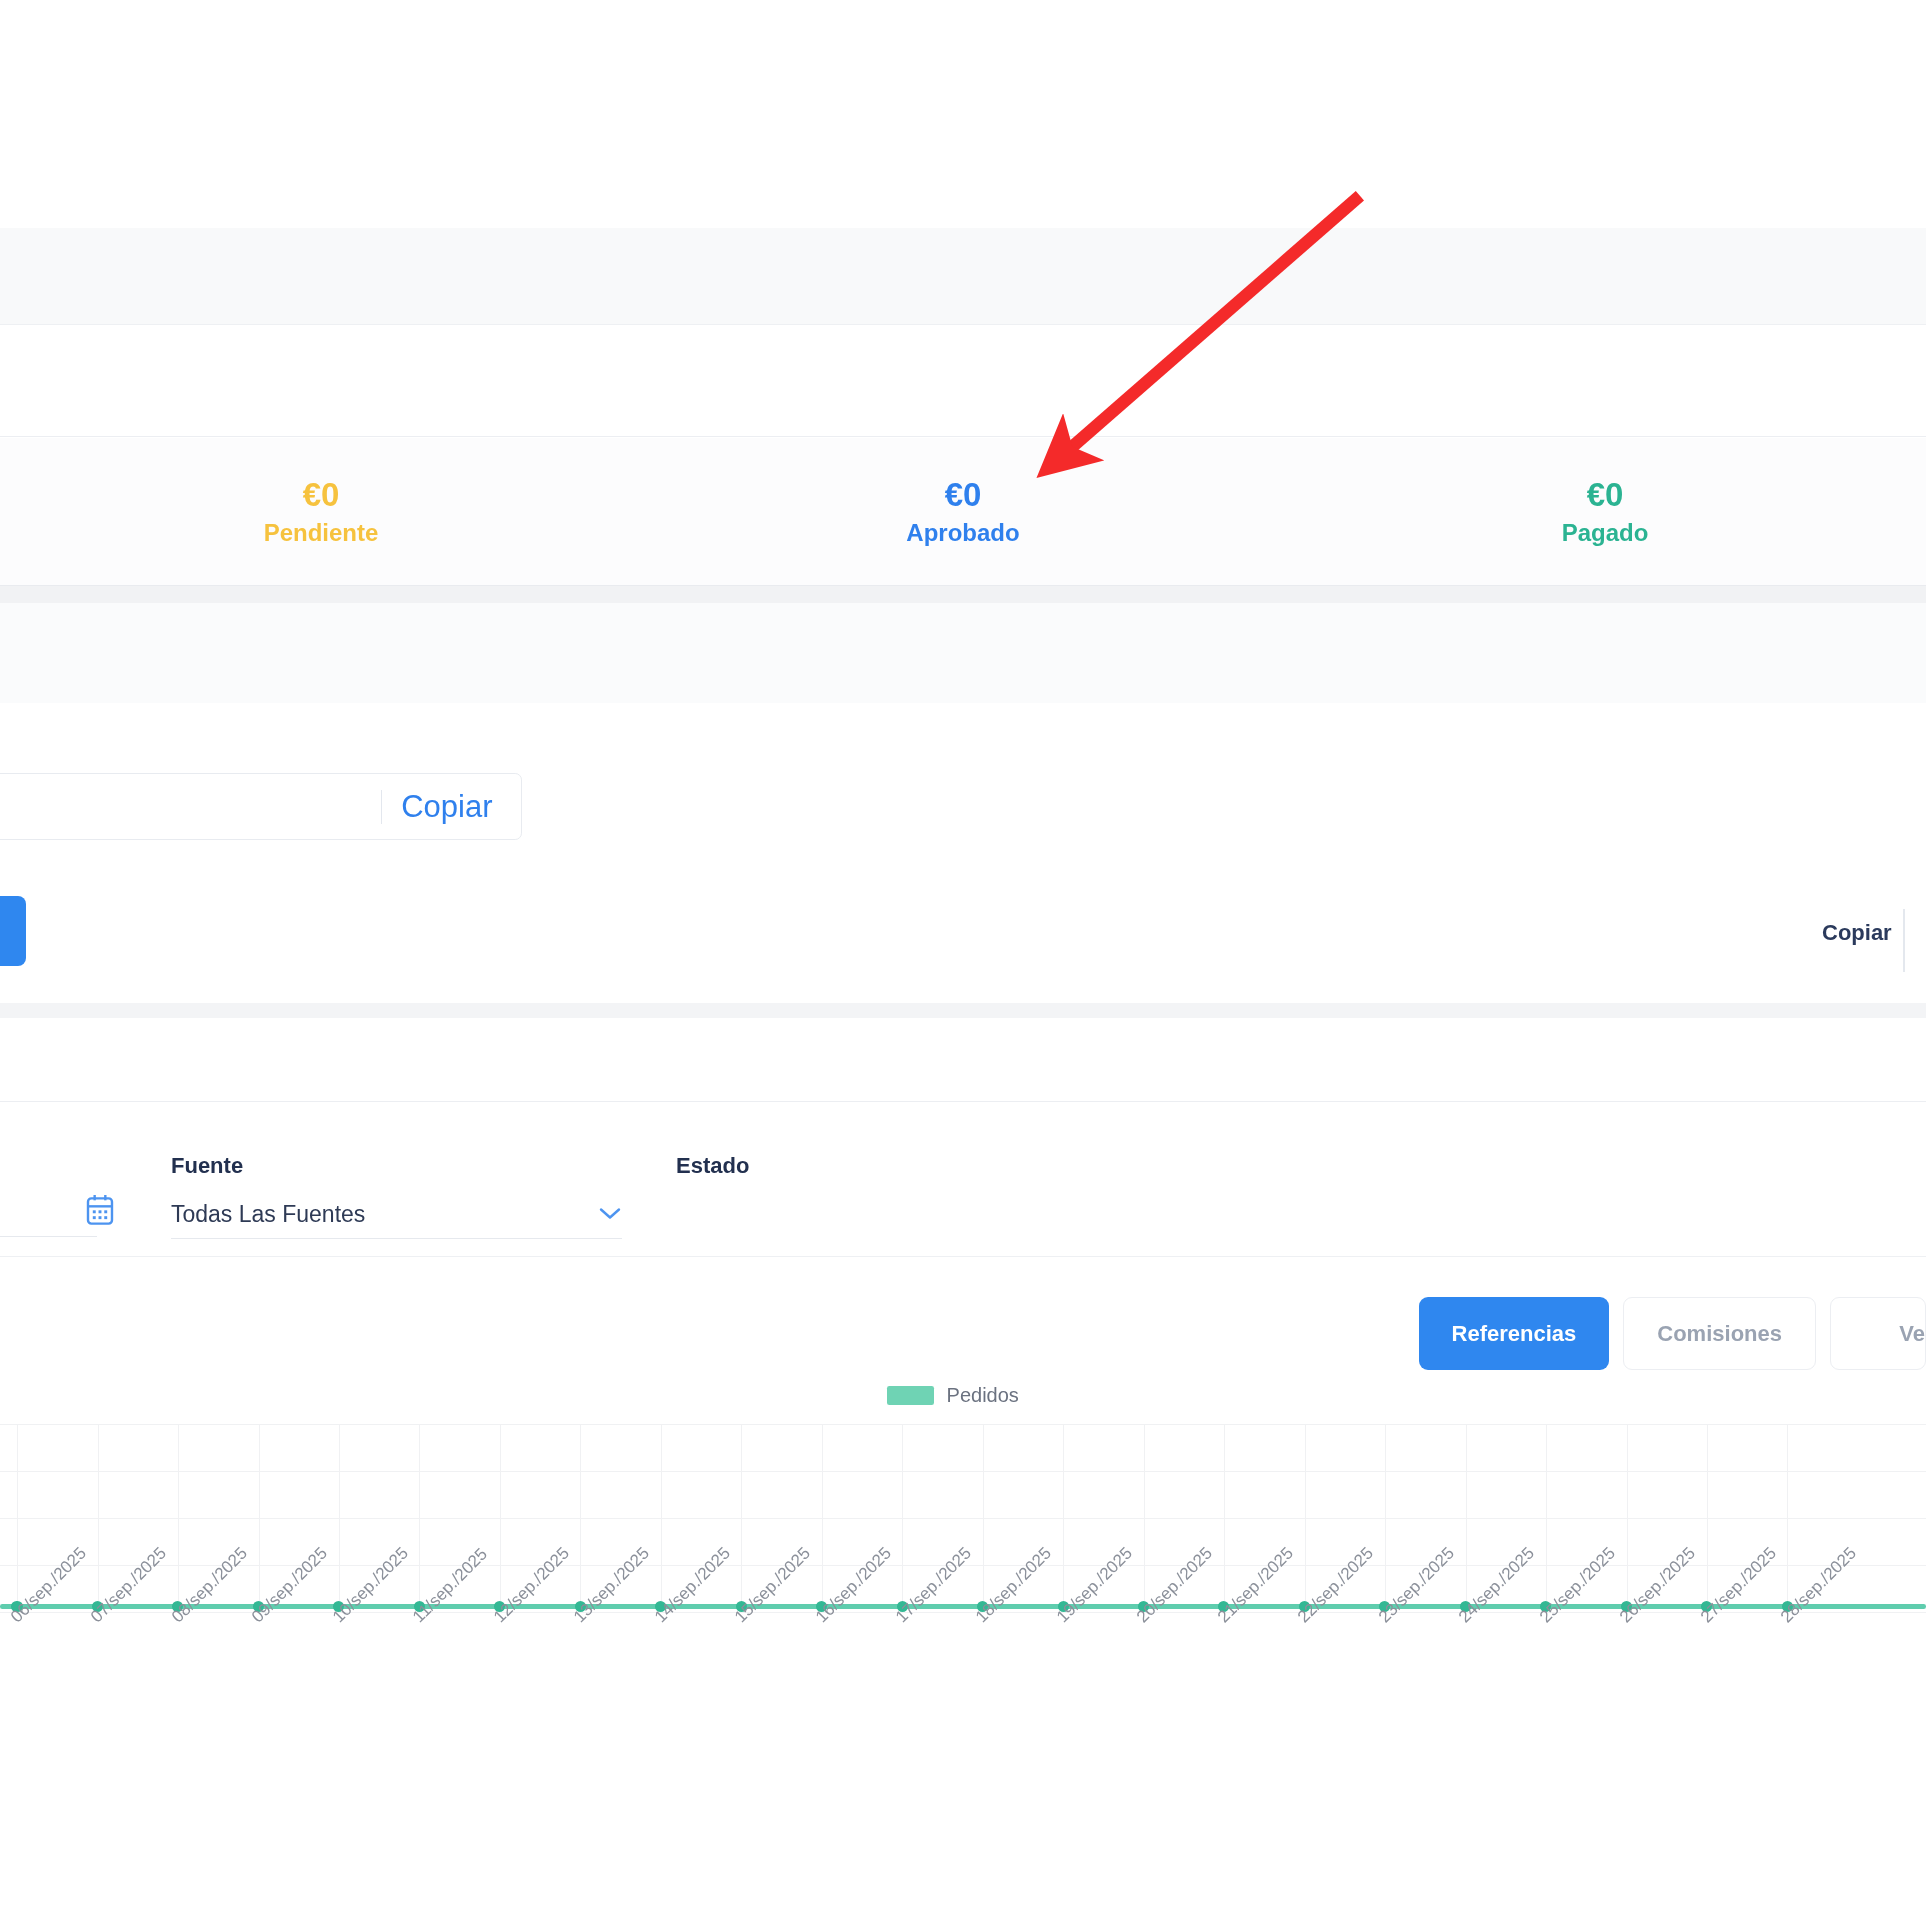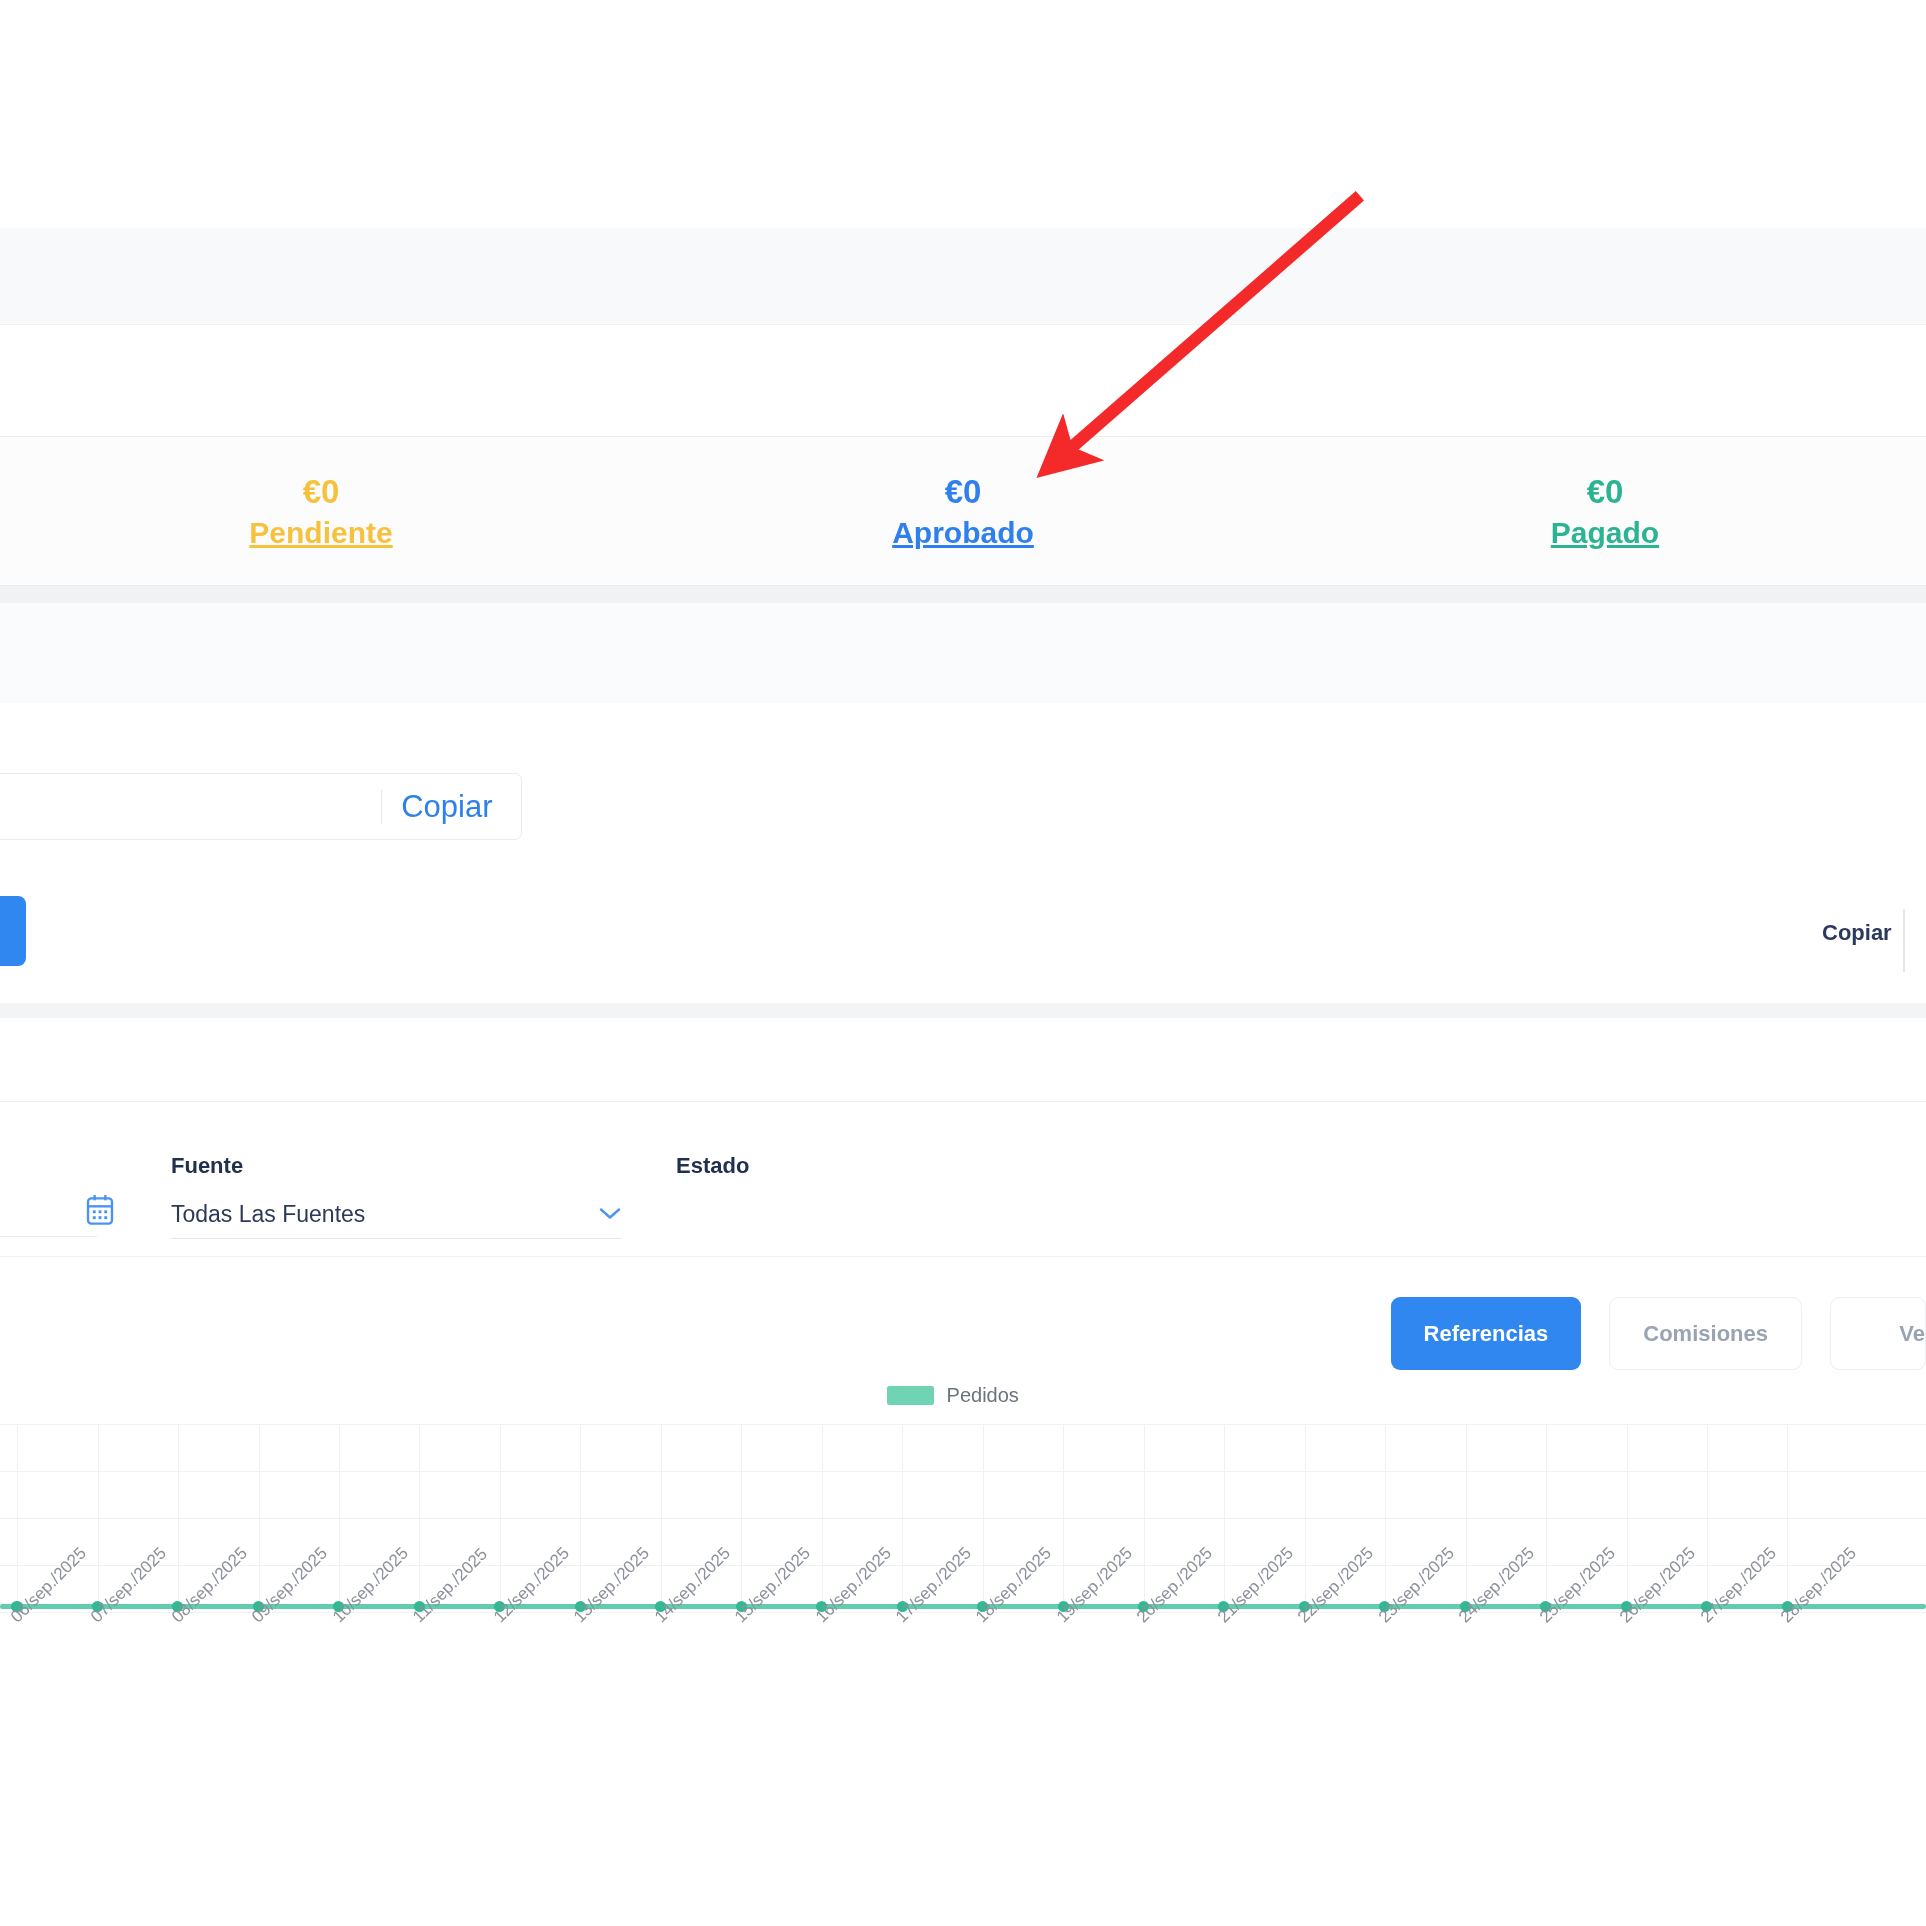--- a/index.html
+++ b/index.html
@@ -47,21 +47,21 @@
 
   
   .stats-strip {
     position: absolute; left: 0; top: 438px; width: 1926px; height: 148px;
     background: #fcfcfd;
     border-bottom: 1.1px solid #e9ebef;
     display: flex;
   }
   .stat { flex: 1 1 0; display: flex; flex-direction: column; align-items: center; justify-content: center; gap: 10.3px; }
   .stat .amount { font-size: 33px; font-weight: 700; line-height: 1; }
-  .stat .label  { font-size: 30px; font-weight: 700; line-height: 1; text-decoration: underline; }
+  .stat .label  { font-size: 24px; font-weight: 700; line-height: 1; }
   .stat.pendiente .amount, .stat.pendiente .label { color: #f6c23e; }
   .stat.aprobado  .amount, .stat.aprobado  .label { color: #2f80ed; }
   .stat.pagado    .amount, .stat.pagado    .label { color: #2bb392; }
 
   .strip-gap { position: absolute; left: 0; top: 586px; width: 1926px; height: 17px; background: #f1f2f4; }
 
   
   .link-card {
     position: absolute; left: 0; top: 603px; width: 1926px; height: 399px;
     background: #ffffff;
@@ -117,21 +117,21 @@
     border-bottom: 1.1px solid #e6e9ee; padding-bottom: 10.3px;
   }
   .field .f-value { font-size: 23px; color: #2e3a55; white-space: nowrap; }
   .chev { width: 24px; height: 15px; flex: 0 0 24px; }
   .field-fuente { left: 171px; top: 1153px; width: 451px; }
   .field-estado { left: 676px; top: 1153px; width: 451px; }
 
   
   .chart-card { position: absolute; left: 0; top: 1256px; width: 1926px; height: 514px; background: #ffffff; border-top: 0.6px solid #eef0f3; }
 
-  .tabs { position: absolute; right: 0; top: 1297px; display: flex; gap: 28px; }
+  .tabs { position: absolute; right: 0; top: 1297px; display: flex; gap: 14px; }
   .tab {
     height: 73px; border-radius: 9px; font-size: 22px; font-weight: 700;
     font-family: "Liberation Sans", sans-serif;
     display: flex; align-items: center; justify-content: center;
     padding: 0 33px; white-space: nowrap; cursor: pointer;
   }
   .tab.active { background: #2f87ef; color: #ffffff; border: 0; }
   .tab.inactive { background: #ffffff; color: #9aa3b2; border: 1.1px solid #eceef2; }
   .tab.clipped { padding-right: 0; width: 96px; justify-content: flex-end; padding-left: 23px; overflow:hidden; }
 

